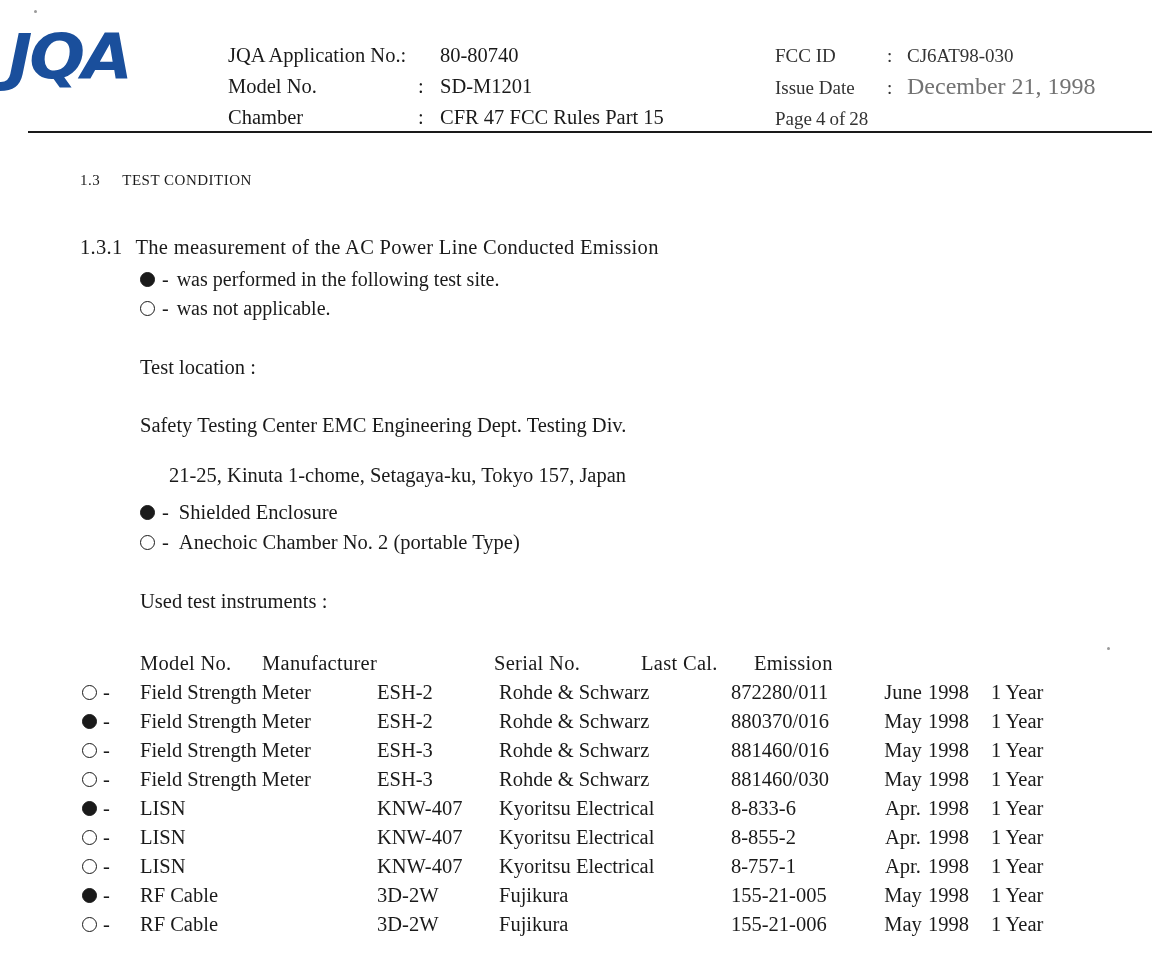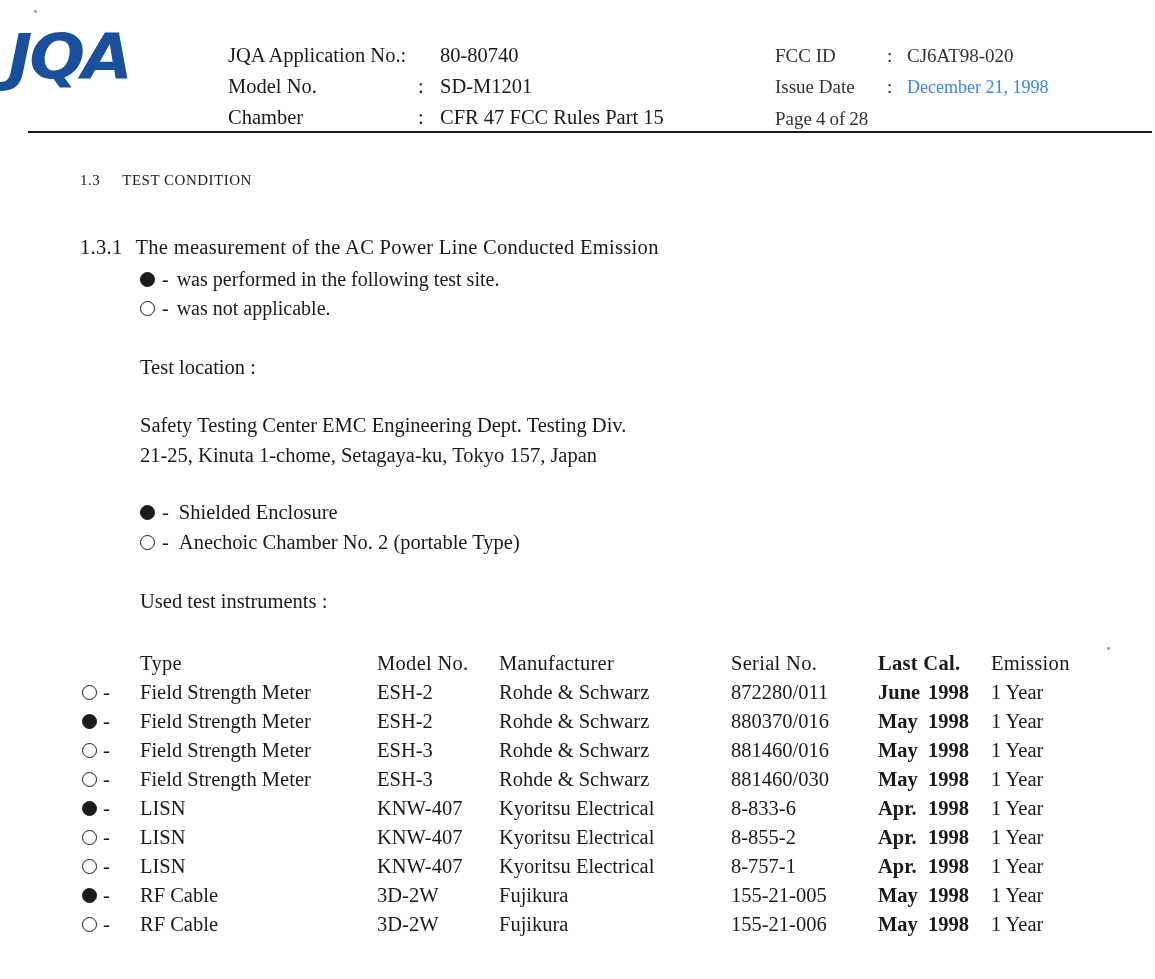--- a/index.html
+++ b/index.html
@@ -68,21 +68,21 @@
     align-items: baseline;
     white-space: nowrap;
   }
   .hdr-left .lbl { width: 190px; display: inline-block; }
   .hdr-left .colon { width: 22px; display: inline-block; }
   .hdr-left .val { display: inline-block; }
 
   .hdr-right .lbl { width: 112px; display: inline-block; }
   .hdr-right .colon { width: 20px; display: inline-block; }
   .hdr-right .val { display: inline-block; }
-  .hdr-right .val.big { font-size: 18px; color: #3b82f6; }
+  .hdr-right .val.big { font-size: 24px; color: #737373; }
 
   .hdr-page {
     white-space: nowrap;
   }
   .hdr-page .pg-lbl { display:inline-block; }
   .hdr-page .pg-num { display:inline-block; margin: 0 4px; }
   .hdr-page .pg-of { display:inline-block; margin-right: 4px; }
   .hdr-page .pg-total { display:inline-block; }
 
   .rule {
@@ -139,21 +139,21 @@
   .opt2 { left: 140px; top: 297px; }
 
   .para {
     position: absolute;
     left: 140px;
     font-size: 20.5px;
     white-space: nowrap;
   }
   .p-testloc   { top: 356px; }
   .p-addr1     { top: 414px; }
-  .p-addr2     { top: 444px; }
+  .p-addr2     { top: 464px; margin-left: 29px; }
   .p-used      { top: 590px; }
 
   .opt3 { left: 140px; top: 501px; font-size: 20.5px; }
   .opt4 { left: 140px; top: 531px; font-size: 20.5px; }
   .opt3 .dash, .opt4 .dash { margin-right: 10px; }
 
   
   .table {
     position: absolute;
     left: 82px;
@@ -166,31 +166,31 @@
     height: 29px;
     white-space: nowrap;
   }
   .trow.head { height: 30px; }
   .c-mark   { width: 58px; display: flex; align-items: center; }
   .c-mark .bullet { margin-right: 6px; }
   .c-type   { width: 237px; }
   .c-model  { width: 122px; }
   .c-maker  { width: 232px; }
   .c-serial { width: 147px; }
-  .c-cal    { width: 113px; font-weight: bold; }
+  .c-cal    { width: 113px; }
   .c-int    { width: 110px; }
 
   .head .c-type,
   .head .c-model,
   .head .c-maker,
   .head .c-serial,
   .head .c-cal,
   .head .c-int { letter-spacing: 0.3px; }
 
-  .cal-month { display: inline-block; width: 50px; }
+  .cal-month { display: inline-block; width: 50px; text-align: center; }
   .cal-year  { display: inline-block; }
 
   .speck {
     position: absolute;
     width: 3px;
     height: 3px;
     background: #9a9a9a;
     border-radius: 50%;
   }
 </style>
@@ -221,21 +221,21 @@
         <span class="lbl">Chamber</span>
         <span class="colon">:</span>
         <span class="val">CFR 47 FCC Rules Part 15</span>
       </div>
     </div>
 
     <div class="hdr-right">
       <div class="hdr-row">
         <span class="lbl">FCC ID</span>
         <span class="colon">:</span>
-        <span class="val">CJ6AT98-020</span>
+        <span class="val">CJ6AT98-030</span>
       </div>
       <div class="hdr-row">
         <span class="lbl">Issue Date</span>
         <span class="colon">:</span>
         <span class="val big">December 21, 1998</span>
       </div>
       <div class="hdr-row hdr-page">
         <span class="pg-lbl">Page</span>
         <span class="pg-num">4</span>
         <span class="pg-of">of</span>
@@ -280,21 +280,20 @@
     <span class="bullet"></span>
     <span class="dash">-</span>
     <span>Anechoic Chamber No. 2 (portable Type)</span>
   </div>
 
   <div class="para p-used">Used test instruments :</div>
 
   <div class="table">
     <div class="trow head">
       <div class="c-mark"></div>
-      <div class="c-type">Type</div>
       <div class="c-model">Model No.</div>
       <div class="c-maker">Manufacturer</div>
       <div class="c-serial">Serial No.</div>
       <div class="c-cal">Last Cal.</div>
       <div class="c-int">Emission</div>
     </div>
 
     <div id="rows-host">
         <div class="trow">
           <div class="c-mark">

